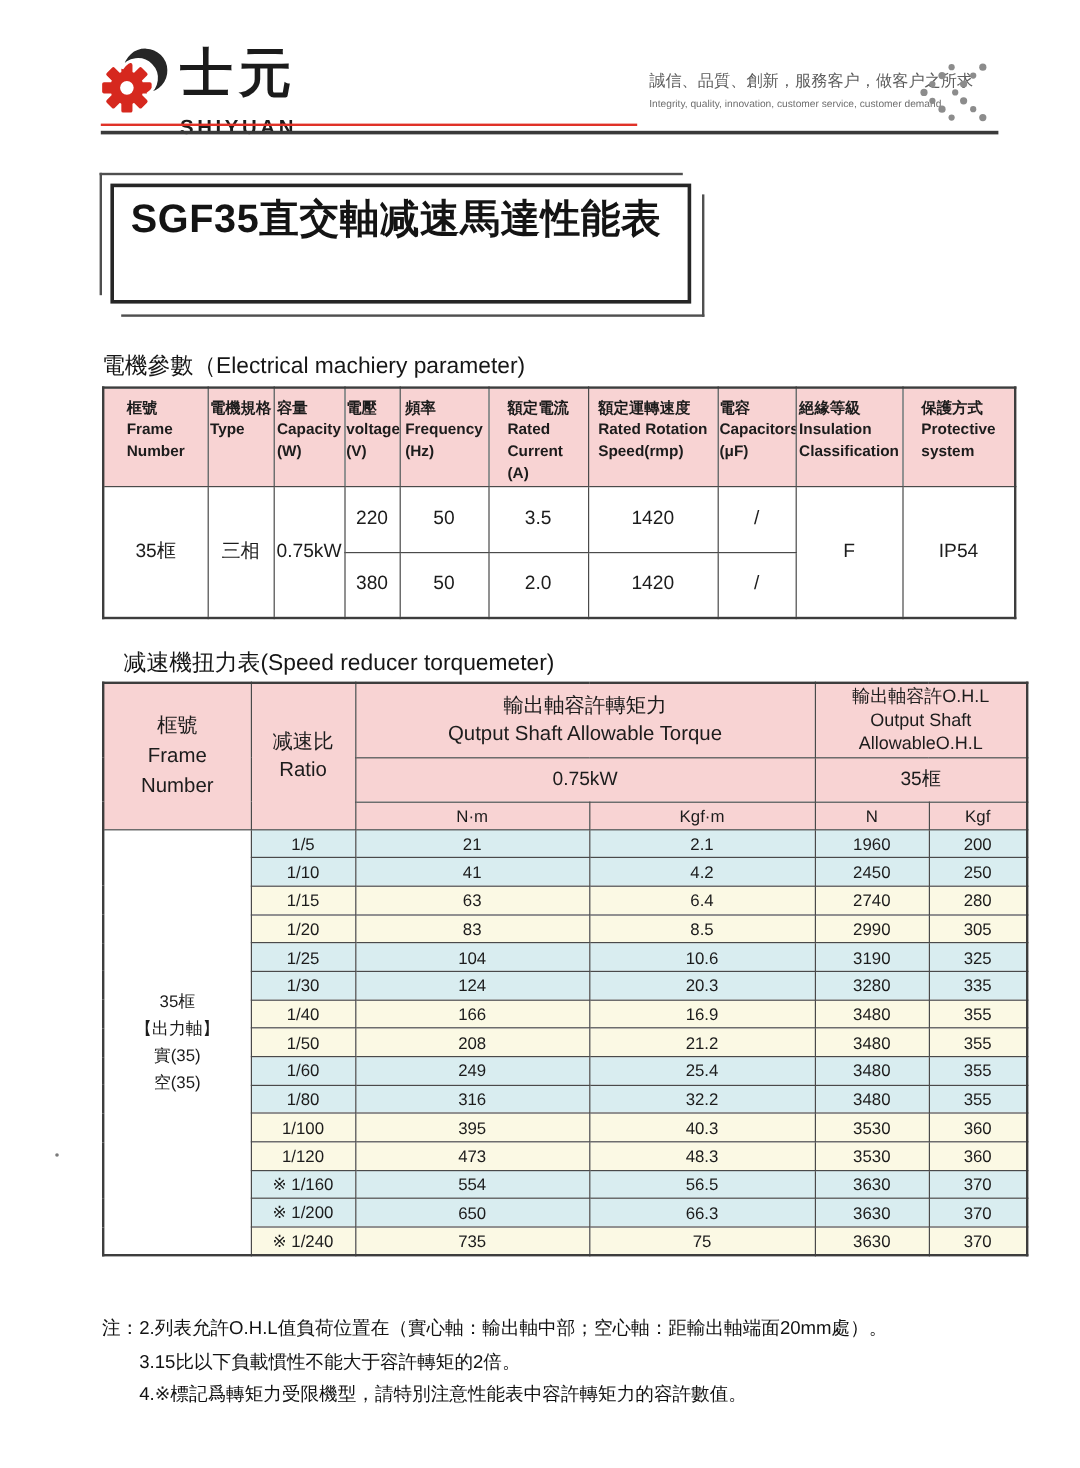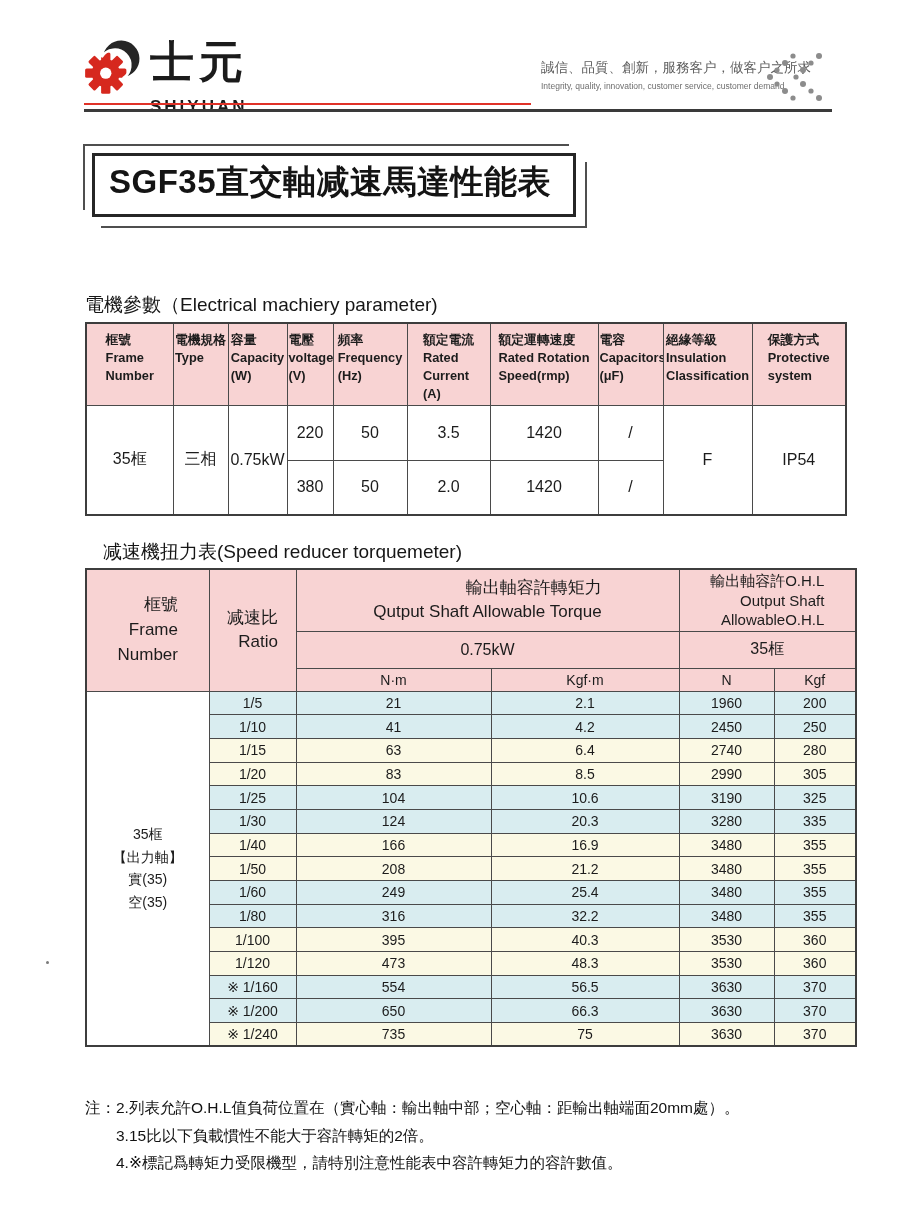--- a/index.html
+++ b/index.html
@@ -13,21 +13,21 @@
   .brand-cn{font-size:44px;font-weight:bold;letter-spacing:5px;line-height:1.0;color:#1b1b1b;}
   .brand-en{font-size:17px;font-weight:bold;letter-spacing:3px;margin-top:13px;color:#1b1b1b;}
   .slogan{left:541px;top:59px;width:225px;}
   .slogan-cn{font-size:13.5px;color:#5d5d5d;letter-spacing:0px;white-space:nowrap;}
   .slogan-en{font-size:8.5px;color:#6e6e6e;margin-top:4px;white-space:nowrap;}
   .deco{left:763px;top:50px;}
   .redline{left:84px;top:103px;width:447px;height:2px;background:#e03228;}
   .darkline{left:84px;top:109px;width:748px;height:3px;background:#3a3a3a;}
 
   
-  .titlewrap{left:92px;top:153px;width:484px;height:64px;}
+  .titlewrap{left:92px;top:153px;width:484px;height:100px;}
   .frame-tl{position:absolute;left:-9px;top:-9px;width:100%;height:100%;
             border-top:2px solid #4f4f4f;border-left:2px solid #4f4f4f;}
   .frame-br{position:absolute;left:9px;top:9px;width:100%;height:100%;
             border-bottom:2px solid #4f4f4f;border-right:2px solid #4f4f4f;}
   .titlebox{position:absolute;inset:0;background:#fff;border:3px solid #262626;
             padding:7px 14px 0 14px;box-sizing:border-box;}
   .title-main{font-size:33px;font-weight:bold;letter-spacing:0.5px;color:#141414;line-height:1.15;white-space:nowrap;}
   .title-sub{font-size:15px;font-weight:bold;font-style:italic;color:#4c4c4c;margin-top:3px;white-space:nowrap;}
 
   .sec-heading{font-size:19px;color:#161616;white-space:nowrap;}
@@ -42,21 +42,21 @@
 
   #t1{left:85px;top:322px;width:760px;}
   #t1 th{font-weight:bold;vertical-align:top;text-align:center;padding-top:7px;font-size:12.8px;line-height:1.42;}
   #t1 th .lb{display:inline-block;text-align:left;white-space:pre-line;}
   #t1 tr.hrow{height:75px;}
   #t1 tr.dr{height:55px;}
   #t1 td{text-align:center;font-size:16px;background:#fff;}
 
   #t2{left:85px;top:568px;width:770px;}
   #t2 th{font-weight:normal;vertical-align:middle;text-align:center;}
-  #t2 th .lb{display:inline-block;text-align:right;white-space:pre-line;}
+  #t2 th .lb{display:inline-block;text-align:center;white-space:pre-line;}
   #t2 tr.h1{height:60px;}
   #t2 tr.h2{height:37px;}
   #t2 tr.h3{height:23px;margin-left:12px;}
   .th-big{font-size:17px;line-height:1.45;}
   .th-mid{font-size:15px;line-height:1.3;}
   .th-pow{font-size:16px;}
   .th-unit{font-size:14px;}
   #t2 tbody tr{height:23.7px;}
   #t2 td{text-align:center;font-size:14px;}
   .fl{background:#fff;font-size:15px;line-height:1.62;vertical-align:middle;}

